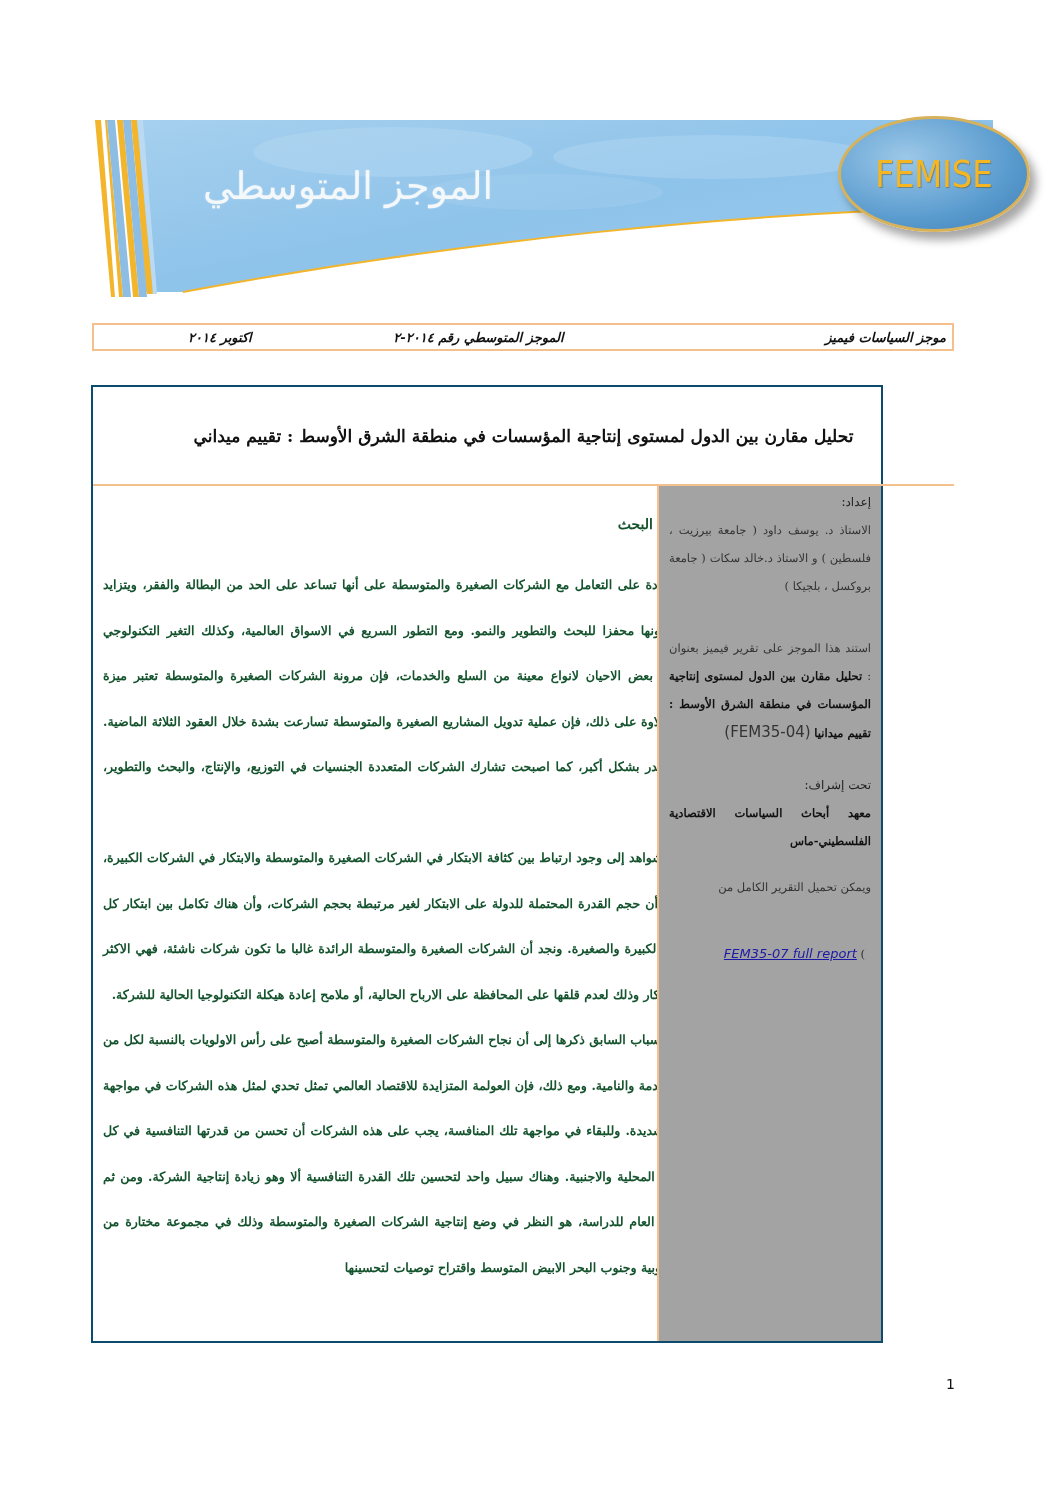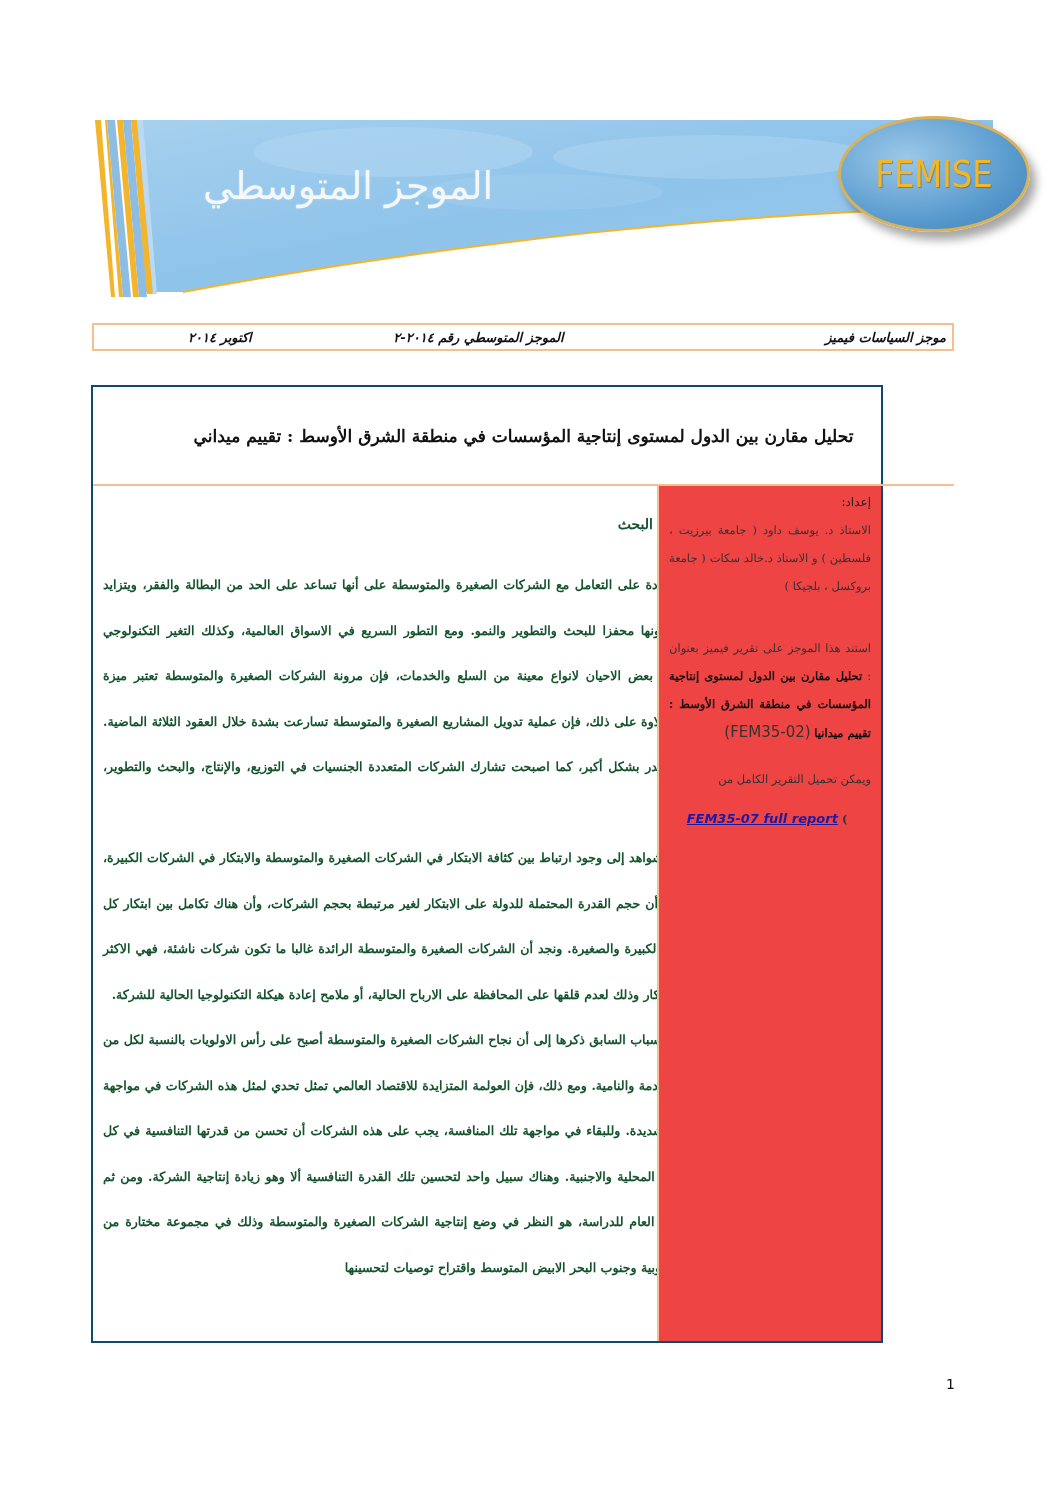--- a/index.html
+++ b/index.html
@@ -16,21 +16,21 @@
   .header-strip { position: absolute; left: 92px; top: 323px; width: 862px; height: 28px; border: 2px solid #f6c08e; display: flex; align-items: center; justify-content: space-between; direction: rtl; padding: 0 6px; box-sizing: border-box; font-family: "DejaVu Serif", serif; font-weight: bold; font-style: italic; font-size: 13px; }
   .header-strip .h-right { margin-right: 0; }
   .header-strip .h-mid { margin-right: 120px; }
   .header-strip .h-left { margin-left: 88px; }
 
   
   .main-box { position: absolute; left: 91px; top: 385px; width: 792px; height: 958px; border: 2px solid #0c4a6e; box-sizing: border-box; }
   .title-row { position: absolute; left: 0; top: 0; width: 861px; height: 97px; border-bottom: 2px solid #f6c08e; display: flex; align-items: center; justify-content: center; }
   .title-row h1 { margin: 0; direction: rtl; font-family: "DejaVu Serif", serif; font-size: 17px; font-weight: bold; color: #111; }
 
-  .sidebar { position: absolute; right: 0; top: 99px; width: 224px; height: 855px; background: #ef4444; border-left: 2px solid #f6c08e; direction: rtl; font-family: "DejaVu Serif", serif; font-size: 11.5px; color: #333; line-height: 28px; padding: 2px 10px 0 10px; box-sizing: border-box; }
+  .sidebar { position: absolute; right: 0; top: 99px; width: 224px; height: 855px; background: #a3a3a3; border-left: 2px solid #f6c08e; direction: rtl; font-family: "DejaVu Serif", serif; font-size: 11.5px; color: #333; line-height: 28px; padding: 2px 10px 0 10px; box-sizing: border-box; }
   .sidebar .blk { margin-bottom: 18px; }
   .sidebar .lbl { font-size: 12px; color: #222; }
   .sidebar .just { text-align: justify; }
   .sidebar b { color: #111; }
   .sidebar .latin { font-family: "DejaVu Sans", sans-serif; font-size: 15px; color: #333; }
   .sidebar .link { color: #1a1aa6; text-decoration: underline; font-style: italic; font-family: "DejaVu Sans", sans-serif; font-size: 13px; direction: ltr; unicode-bidi: embed; }
 
   .content { position: absolute; left: 10px; top: 99px; width: 620px; direction: rtl; font-family: "DejaVu Serif", serif; font-weight: bold; font-size: 12.6px; color: #14532d; }
   .section-heading { margin: 30px 8px 0 0; font-size: 14px; }
   .para { text-align: justify; line-height: 45.5px; margin: 0; }
@@ -90,26 +90,30 @@
 
   <div class="sidebar">
     <div class="blk">
       <div class="lbl">إعداد:</div>
       <div class="just">الاستاذ د. يوسف داود ( جامعة بيرزيت ، فلسطين ) و الاستاذ د.خالد سكات ( جامعة بروكسل ، بلجيكا )</div>
     </div>
     <div class="blk" style="margin-top:34px">
       <div class="just">
         <span>استند هذا الموجز على تقرير فيميز بعنوان :</span>
         <b>تحليل مقارن بين الدول لمستوى إنتاجية المؤسسات في منطقة الشرق الأوسط : تقييم ميدانيا</b>
-        <span class="latin">(FEM35-02)</span>
+        <span class="latin">(FEM35-04)</span>
       </div>
+    </div>
+    <div class="blk" style="margin-top:24px">
+      <div class="lbl">تحت إشراف:</div>
+      <b class="just" style="display:block">معهد أبحاث السياسات الاقتصادية الفلسطيني-ماس</b>
     </div>
     <div class="blk" style="margin-top:8px">
       <div>ويمكن تحميل التقرير الكامل من</div>
-      <div style="margin-top:12px; direction:ltr; text-align:center; padding-right:6px;font-weight:bold;">
+      <div style="margin-top:39px; direction:ltr; text-align:right; padding-right:6px;">
         <a class="link" href="#">FEM35-07 full report</a>
         <span>(</span>
       </div>
     </div>
   </div>
 </div>
 
 <div class="page-num">1</div>
 
 </body></html>

